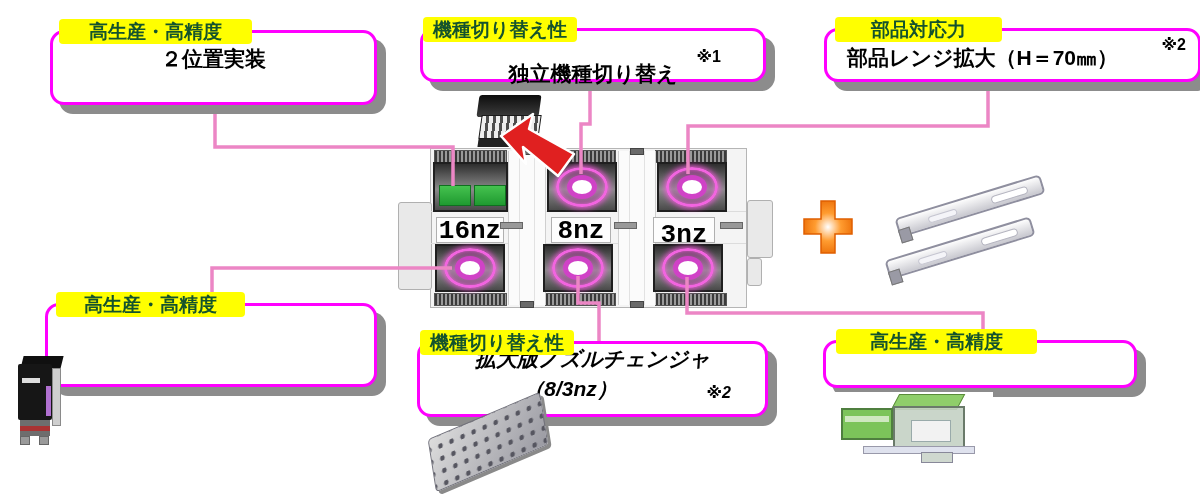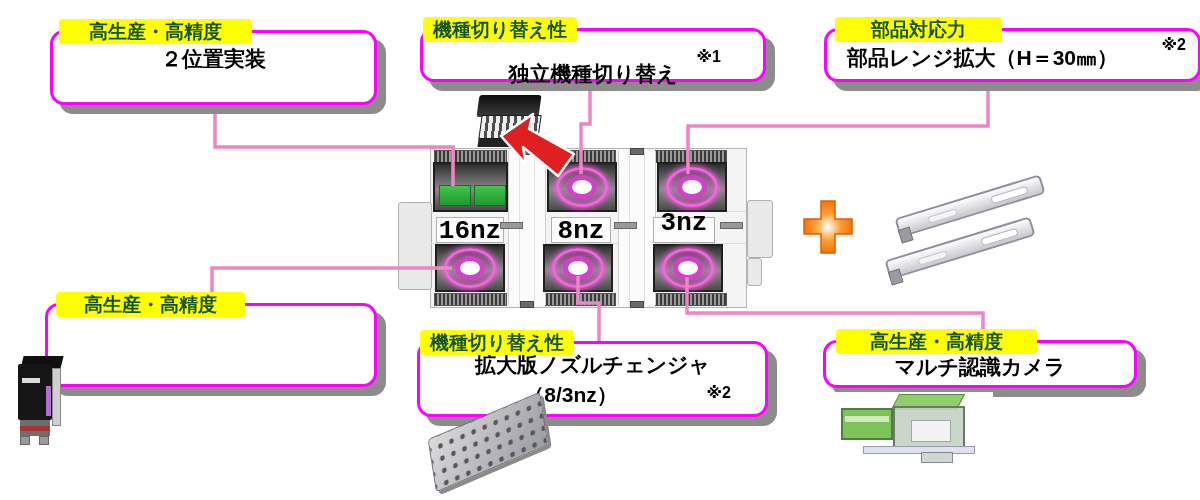--- a/index.html
+++ b/index.html
@@ -170,21 +170,21 @@
       <div class="ring">
           <div class="ring-core"></div>
         </div>
     </div>
     <div class="panel" style="left:255px;top:99px;width:70px;height:48px;">
       <div class="ring">
           <div class="ring-core"></div>
         </div>
     </div>
     <div class="label-box" style="left:255px;top:72px;width:62px;height:26px;"></div>
-    <div class="mlabel" style="left:253px;top:64px;width:66px;">3nz</div>
+    <div class="mlabel" style="left:253px;top:76px;width:66px;">3nz</div>
     <div class="indicator" style="left:322px;top:77px;">
         <span class="ind-r"></span>
         <span class="ind-y"></span>
         <span class="ind-g"></span>
       </div>
   </div>
 
   <svg id="connectors" width="1200" height="500">
     <polyline class="connector" points="215,104 215,147 453,147 453,186"></polyline>
     <polyline class="connector" points="590,80 590,124 581,124 581,174"></polyline>
@@ -205,45 +205,42 @@
     <div class="callout-header" style="left:0;padding:0 10px;">機種切り替え性</div>
     <div class="callout-body" style="padding-top:29px;">
       <div class="callout-line">独立機種切り替え</div>
       <div class="callout-note" style="right:42px;top:16px;">※1</div>
     </div>
   </div>
 
   <div class="callout" style="left:824px;top:28px;width:377px;height:54px;">
     <div class="callout-header" style="left:8px;padding:0 36px;">部品対応力</div>
     <div class="callout-body" style="padding-top:13px;align-items:flex-start;padding-left:20px;">
-      <div class="callout-line">部品レンジ拡大（H＝30㎜）</div>
+      <div class="callout-line">部品レンジ拡大（H＝70㎜）</div>
       <div class="callout-note" style="right:12px;top:4px;">※2</div>
     </div>
   </div>
 
   <div class="callout" style="left:45px;top:303px;width:332px;height:84px;">
     <div class="callout-header" style="left:8px;padding:0 28px;">高生産・高精度</div>
     <div class="callout-body" style="padding-top:11px;">
     </div>
   </div>
 
   <div class="callout" style="left:417px;top:341px;width:351px;height:76px;">
     <div class="callout-header" style="left:0;padding:0 10px;">機種切り替え性</div>
-    <div class="callout-body" style="padding-top:6px;">
+    <div class="callout-body" style="font-style:italic;">
       <div class="callout-line" style="line-height:30px;">拡大版ノズルチェンジャ</div>
       <div class="callout-line" style="line-height:30px;transform:translateX(-22px);">（8/3nz）</div>
       <div class="callout-note" style="right:34px;bottom:12px;">※2</div>
     </div>
   </div>
 
   <div class="callout" style="left:823px;top:340px;width:314px;height:48px;">
     <div class="callout-header" style="left:10px;padding:0 34px;">高生産・高精度</div>
-    <div class="callout-body" style="padding-top:10px;">
-      <div class="callout-line">マルチ認識カメラ</div>
-    </div>
   </div>
 
   <div class="img" id="head-top">
     <div class="cap"></div>
     <div class="slats"></div>
     <div class="base"></div>
   </div>
 
   <svg class="img" id="red-arrow" viewBox="0 0 84 70">
     <polygon points="5,24 37,2 33,17 78,42 62,64 27,35 30,52" fill="#e02020" stroke="#ffffff" stroke-width="2.5" stroke-linejoin="round"></polygon>

